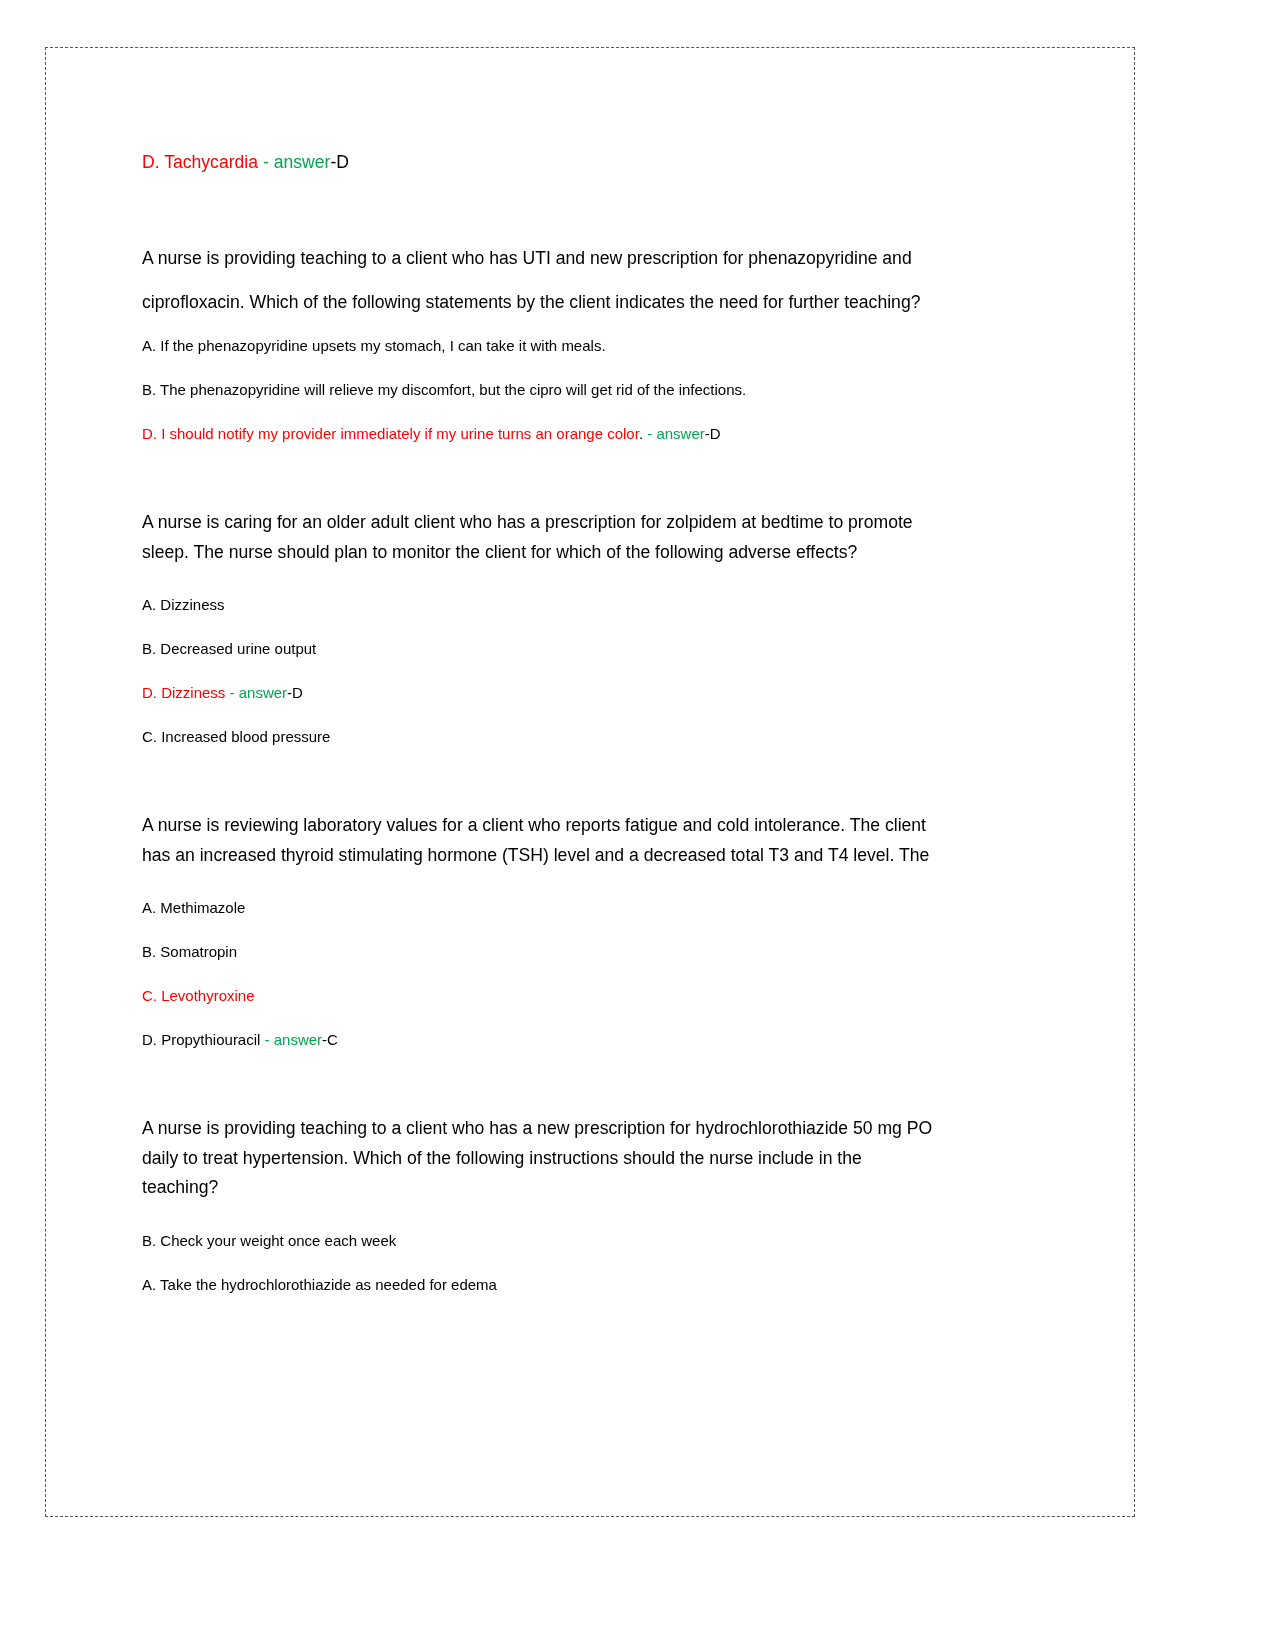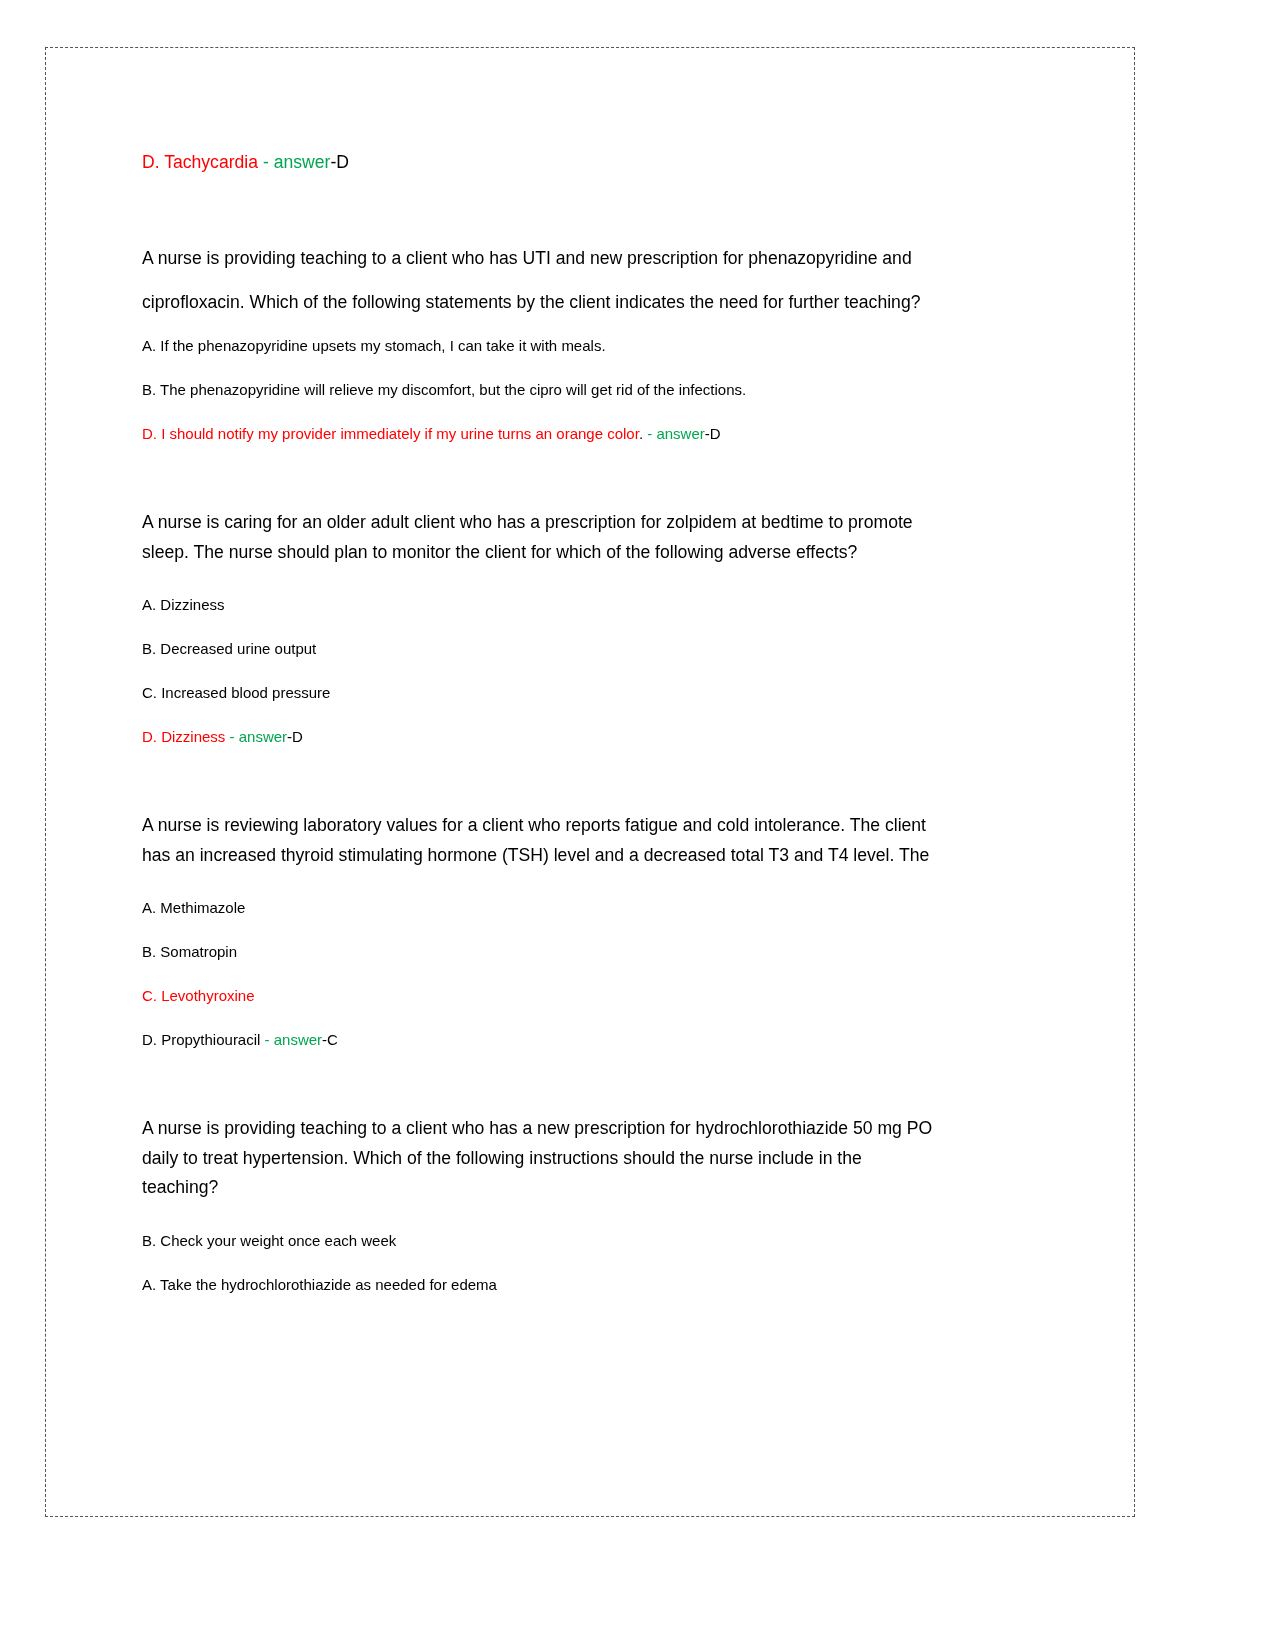--- a/index.html
+++ b/index.html
@@ -87,22 +87,22 @@
     </div>
 
     <div class="spacer-lg"></div>
 
     <div class="qblock">
       <div class="line tight">A nurse is caring for an older adult client who has a prescription for zolpidem at bedtime to promote</div>
       <div class="line tight">sleep. The nurse should plan to monitor the client for which of the following adverse effects?</div>
       <div class="spacer-sm"></div>
       <div class="opt">A. Dizziness</div>
       <div class="opt">B. Decreased urine output</div>
+      <div class="opt"><span class="red">D. Dizziness</span><span class="green"> - </span><span class="green">answer</span><span class="black">-D</span></div>
       <div class="opt">C. Increased blood pressure</div>
-      <div class="opt"><span class="red">D. Dizziness</span><span class="green"> - </span><span class="green">answer</span><span class="black">-D</span></div>
     </div>
 
     <div class="spacer-lg"></div>
 
     <div class="qblock">
       <div class="line tight">A nurse is reviewing laboratory values for a client who reports fatigue and cold intolerance. The client</div>
       <div class="line tight">has an increased thyroid stimulating hormone (TSH) level and a decreased total T3 and T4 level. The</div>
       <div class="spacer-sm"></div>
       <div class="opt">A. Methimazole</div>
       <div class="opt">B. Somatropin</div>

